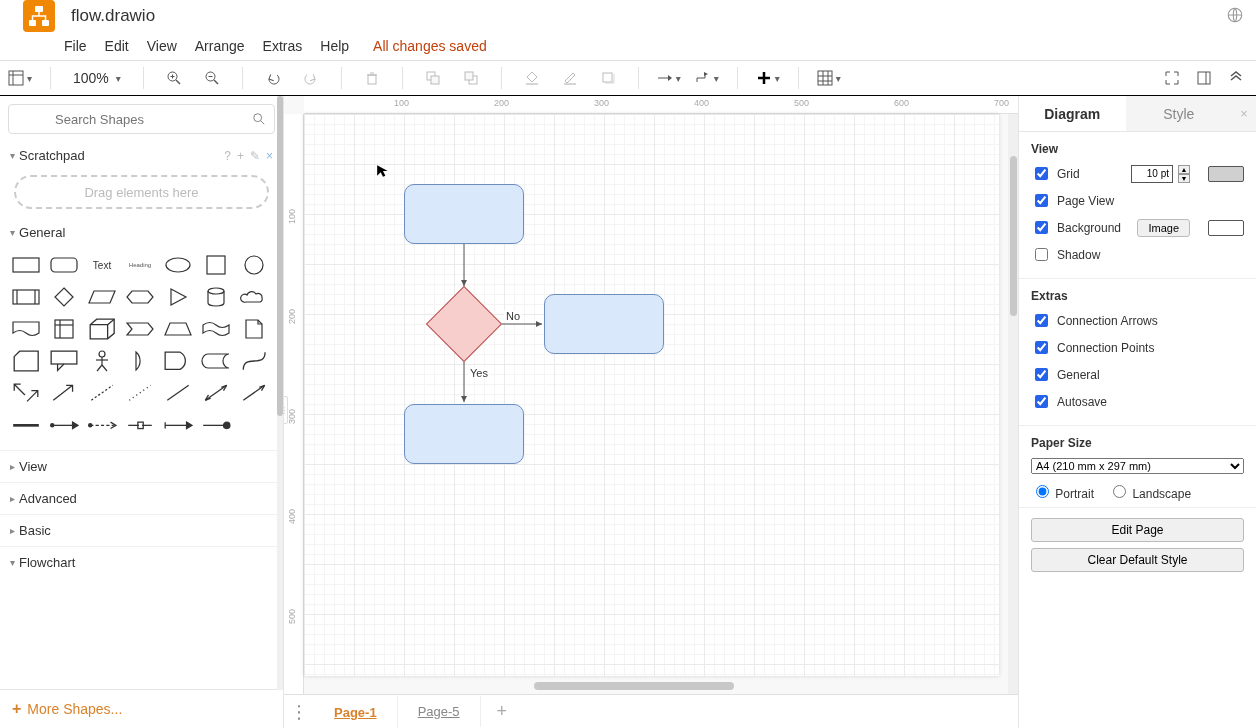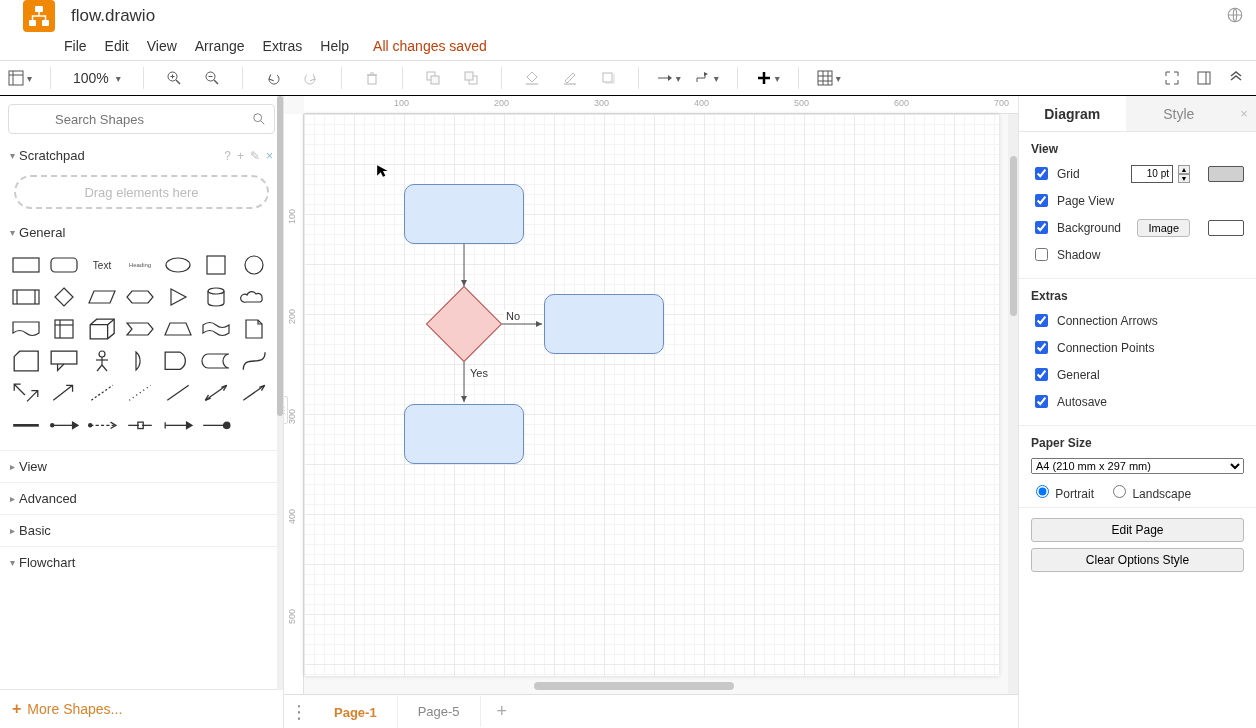--- a/index.html
+++ b/index.html
@@ -221,20 +221,21 @@
     background: #fff;
     border-top: 1px solid #e0e0e0;
     display: flex; align-items: center;
   }
   .page-menu {
     width: 30px; text-align: center; color: #888; font-size: 18px;
   }
   .page-tab {
     padding: 8px 20px; font-size: 13px;
     border-right: 1px solid #eee;
+    text-decoration: underline;
   }
   .page-tab.active { color: #d9822b; font-weight: 600; border-top: 2px solid #fff; background: #fff; }
   .page-tab.inactive { color: #888; }
   .page-add { padding: 0 16px; color: #aaa; font-size: 18px; }
   .canvas-scroll-h {
     position: absolute; bottom: 38px; left: 250px; width: 200px; height: 8px;
     background: #c8c8c8; border-radius: 4px;
   }
   .collapse-handle {
     position: absolute; left: -4px; top: 300px; width: 8px; height: 28px;
@@ -852,16 +853,16 @@
         <option>A4 (210 mm x 297 mm)</option>
       </select>
       <div class="orient">
         <label><input type="radio" name="o" checked="" style=""> <span>Portrait</span></label>
         <label><input type="radio" name="o" style=""> <span>Landscape</span></label>
       </div>
     </div>
 
     <div class="panel" style="border-bottom:none">
       <button class="wide-btn">Edit Page</button>
-      <button class="wide-btn">Clear Options Style</button>
+      <button class="wide-btn">Clear Default Style</button>
     </div>
   </div>
 </div>
 
 </body></html>

